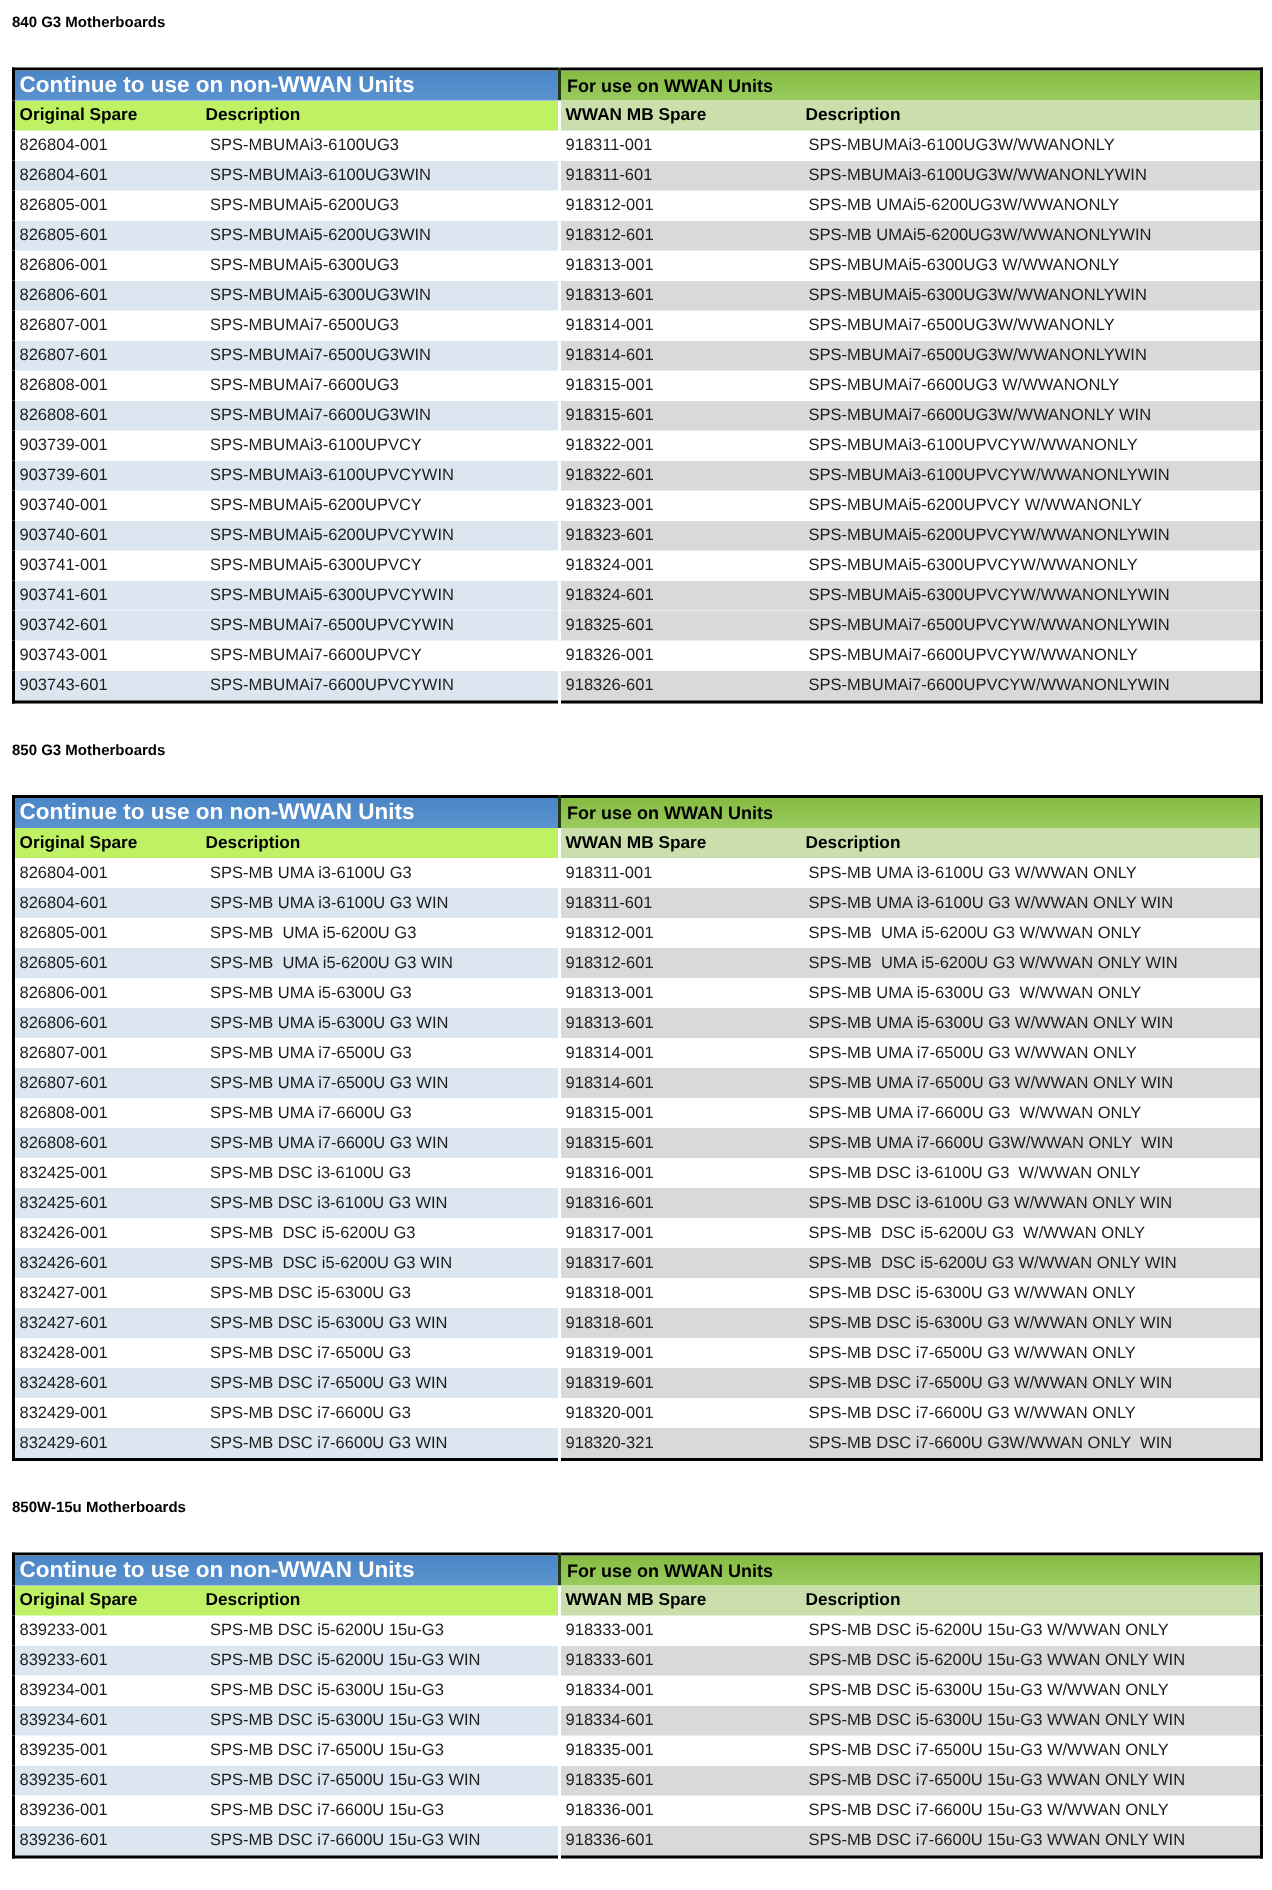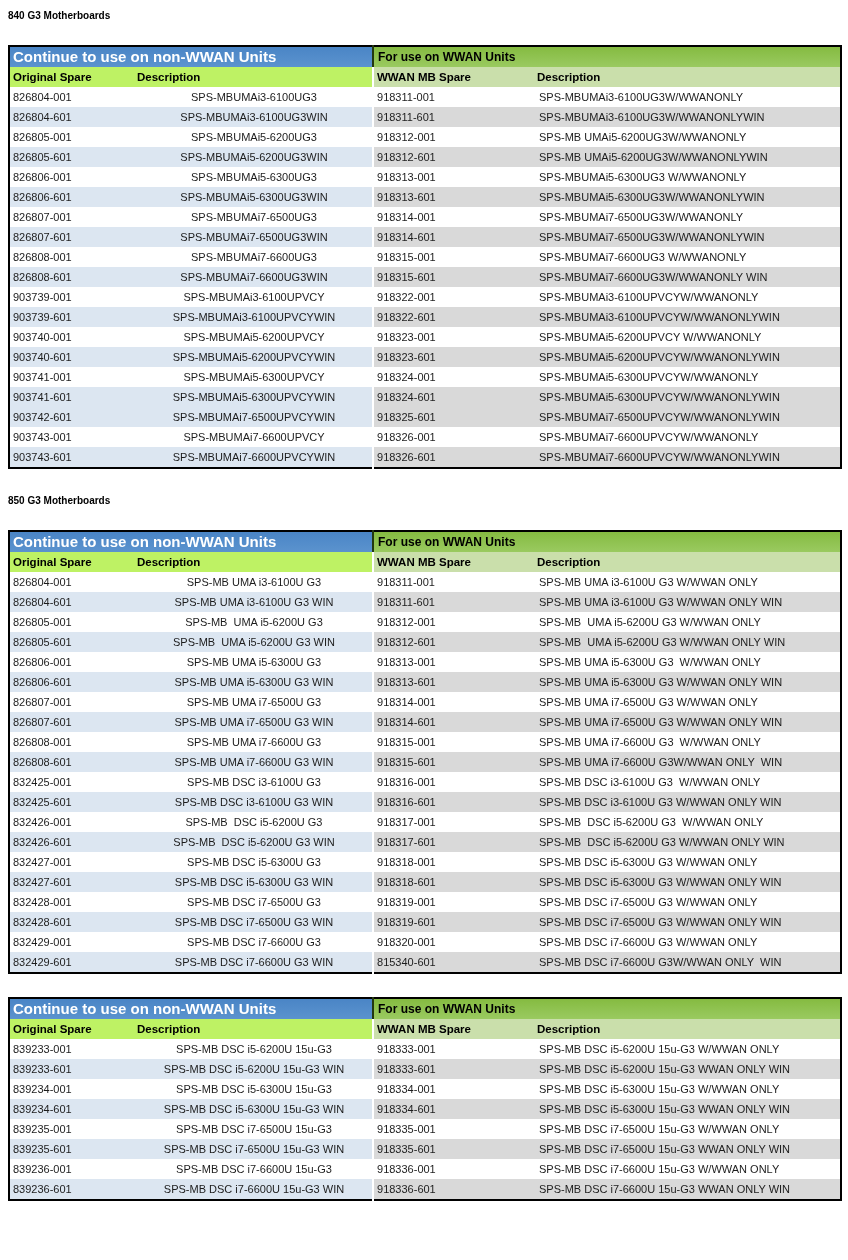--- a/index.html
+++ b/index.html
@@ -28,21 +28,21 @@
     color:#fff; font-weight:bold; font-size:15px;
   }
   th.band-right {
     background:linear-gradient(#85bb41,#9aca60);
     color:#000; font-weight:bold; font-size:12px;
     border-left:2px solid #23380f; padding-left:4px;
   }
   th.colhead { font-weight:bold; font-size:11.5px; color:#000; }
   th.colhead.blue  { background:#bef264; }
   th.colhead.green { background:#cadfab; }
-  td.c2 { padding-left:6px;text-align:center; }
+  td.c2 { padding-left:6px; }
   td.c4 { padding-left:5px; }
   .sep { border-left:2px solid #ffffff; }
   tr.stripe td.cl { background:#dce6f1; }
   tr.stripe td.cr { background:#d9d9d9;margin-left:12px; }
 </style>
 </head>
 <body>
 
 <main class="page">
   <section class="section">
@@ -317,28 +317,29 @@
           </tr>
           <tr>
             <td class="c1 cl">832429-001</td>
             <td class="c2 cl">SPS-MB DSC i7-6600U G3</td>
             <td class="c3 cr sep">918320-001</td>
             <td class="c4 cr">SPS-MB DSC i7-6600U G3 W/WWAN ONLY</td>
           </tr>
           <tr class="stripe">
             <td class="c1 cl">832429-601</td>
             <td class="c2 cl">SPS-MB DSC i7-6600U G3 WIN</td>
-            <td class="c3 cr sep">815340-601</td>
+            <td class="c3 cr sep">918320-321</td>
             <td class="c4 cr">SPS-MB DSC i7-6600U G3W/WWAN ONLY  WIN</td>
           </tr>
         </tbody>
     </table>
   </section>
 
   <section class="section">
+    <h2 class="section-title">850W-15u Motherboards</h2>
     <table class="spares">
       <colgroup>
         <col style="width:125px">
           <col style="width:239px">
         <col style="width:161px">
           <col style="width:307px">
       </colgroup>
       <thead>
         <tr>
           <th class="band-left" colspan="2">Continue to use on non-WWAN Units</th>

